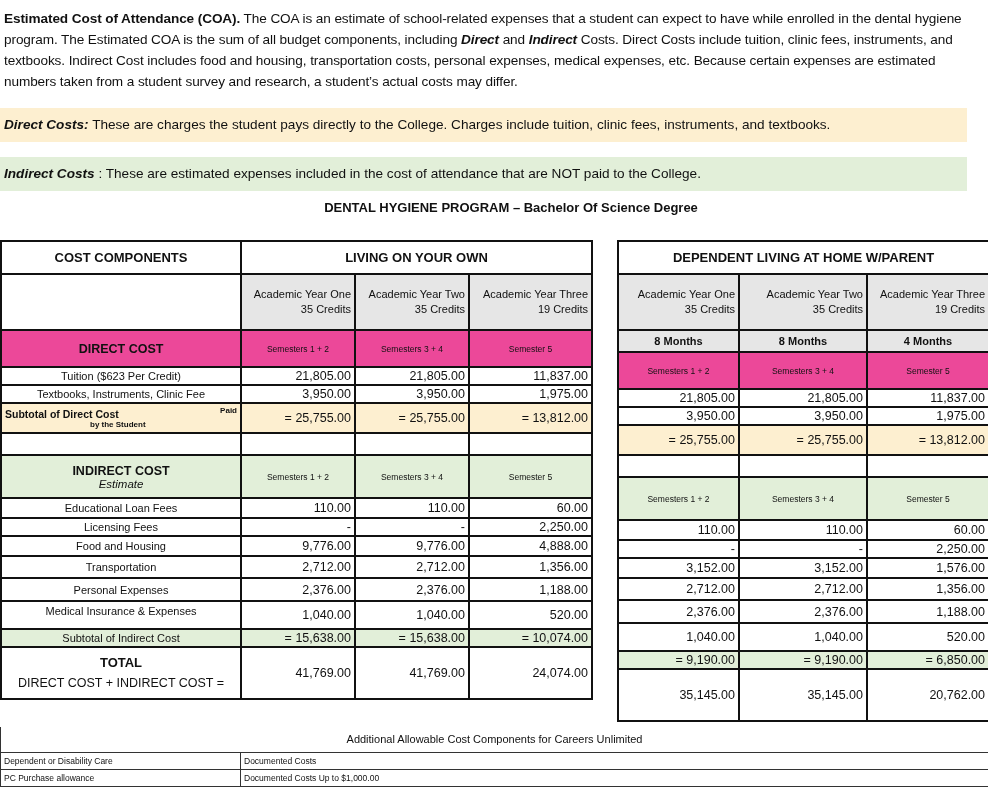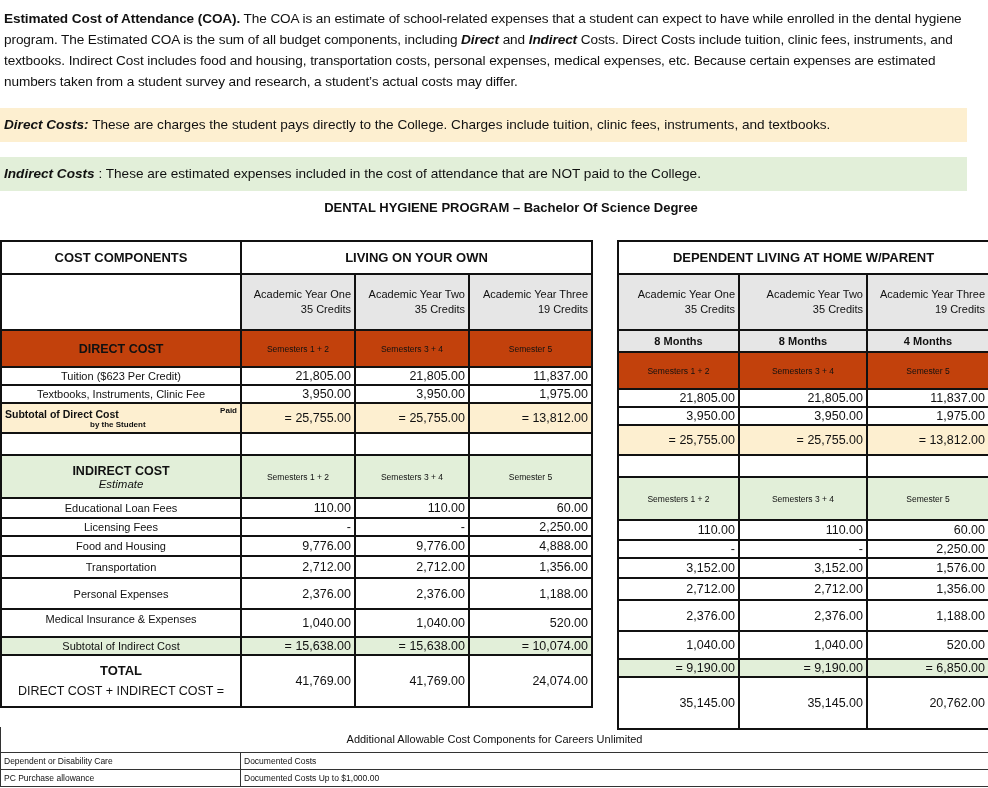--- a/index.html
+++ b/index.html
@@ -14,31 +14,31 @@
   .program-title { position: absolute; left: 17px; top: 200px; width: 988px; text-align: center; font-size: 13px; font-weight: bold; }
 
   table { position: absolute; border-collapse: collapse; table-layout: fixed; }
   td { border: 2px solid #111; padding: 0 3px; font-size: 11px; box-sizing: border-box; overflow: hidden; white-space: nowrap; }
   .t-left { left: 0; top: 240px; width: 591px; }
   .t-right { left: 617px; top: 240px; width: 371px; }
   .hdr { height: 33px; text-align: center; font-size: 13px; font-weight: bold; background: #fff; }
   .yr { height: 56px; background: #e6e6e6; text-align: right; font-size: 11px; line-height: 15px; }
   .mo { height: 22px; background: #e6e6e6; text-align: center; font-size: 11px; font-weight: bold; }
   .mo.white { background: #fff; font-weight: normal; }
-  .sec-d td { background: #c2410c; height: 37px; text-align: center; }
+  .sec-d td { background: #ec4899; height: 37px; text-align: center; }
   .sec-i td { background: #e2efd9; height: 43px; text-align: center; }
   .sem { font-size: 8.5px; }
   .sec-title { font-size: 12.5px; font-weight: bold; }
   .sec-title .sub { display: block; font-weight: normal; font-style: italic; font-size: 11.5px; }
   .num { text-align: right; font-size: 12.5px; }
   .lab { text-align: center; font-size: 11px; }
   .r18 td { height: 18px; }
   .r20 td { height: 20px; }
   .r22 td { height: 22px; }
-  .r25 td { height: 31px; }
+  .r25 td { height: 23px; }
   .subtot-d td { background: #fdefd0; height: 30px; }
   .subtot-d .num { font-size: 12.5px; }
   .subtot-d .lab-st { text-align: left; font-size: 10.5px; font-weight: bold; position: relative; }
   .lab-st .paid { position: absolute; right: 3px; top: 2px; font-size: 8px; }
   .lab-st .by { display: block; font-size: 8px; padding-left: 85px; }
   .blank td { height: 22px; background: #fff; }
   .subtot-i td { background: #e2efd9; height: 18px; }
   .total td { height: 52px; }
   .total .lab-tot { text-align: center; font-size: 12.5px; line-height: 20px; }
   .total .lab-tot b { font-size: 13px; }

